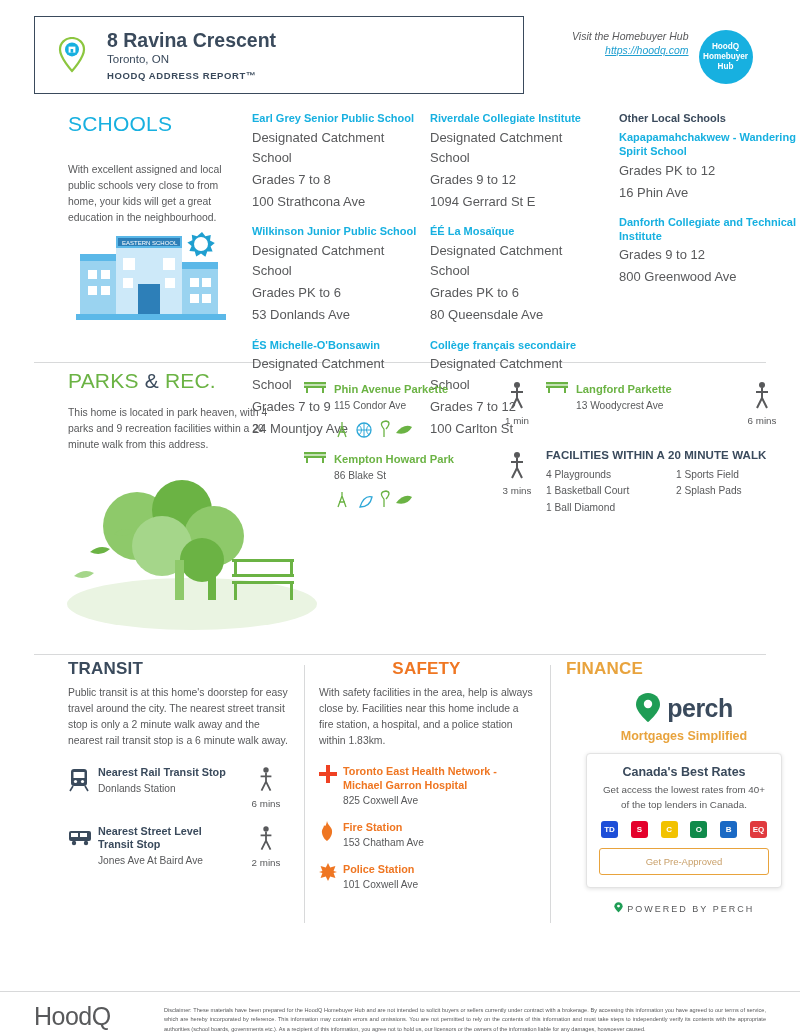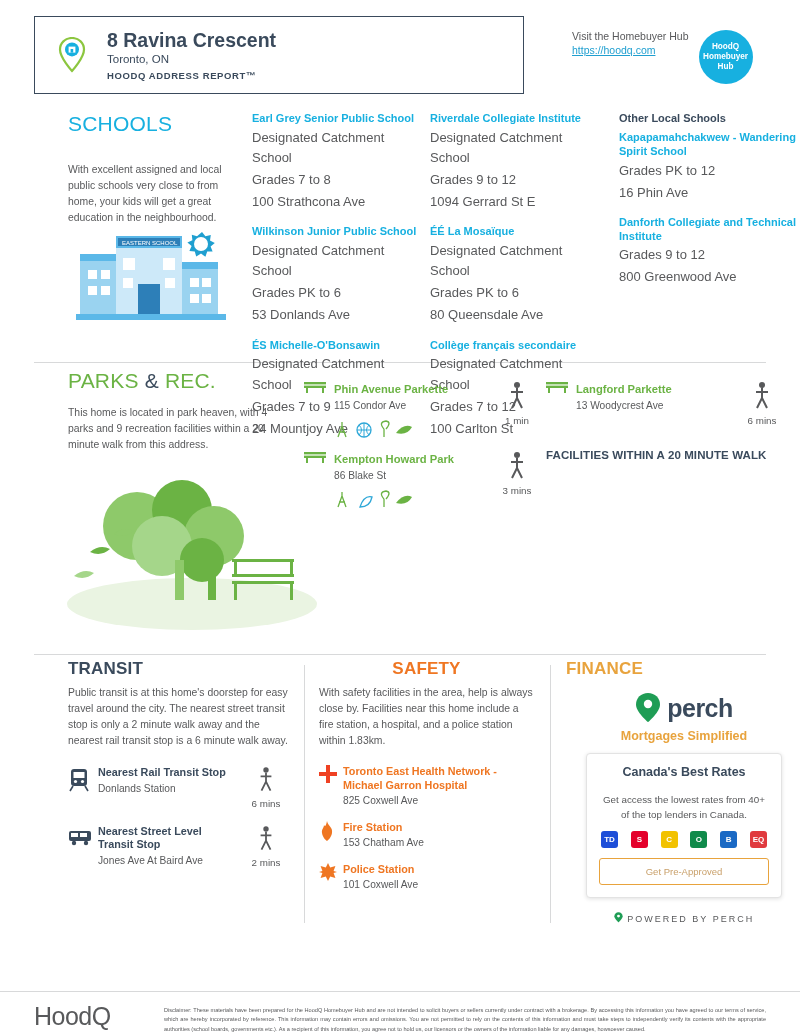--- a/index.html
+++ b/index.html
@@ -22,21 +22,21 @@
     display:flex; align-items:center;
     padding-left: 14px;
   }
   .pin-wrap { width:46px; display:flex; justify-content:center; }
   .addr-text { padding-left: 12px; }
   .addr-title { font-size: 19.5px; font-weight: bold; color:#3a4a5c; line-height:1.15; }
   .addr-city { font-size: 11.5px; color:#3a4a5c; margin-top:2px; }
   .addr-report { font-size: 9.5px; color:#3a4a5c; letter-spacing: .6px; margin-top:5px; font-weight:bold; }
 
   .hub { margin-left: 48px; padding-top: 14px; display:flex; align-items:flex-start; }
-  .hub-text { text-align:left; padding-right:10px; }
+  .hub-text { text-align:right; padding-right:10px;font-style:italic; }
   .hub-visit { font-size:10.5px; color:#58595b; }
   .hub-link { font-size:10.5px; color:#1f9fd0; text-decoration:underline; display:block; margin-top:2px;}
   .hub-circle {
     width:54px; height:54px; border-radius:50%;
     background:#17b0e0; color:#fff; font-size:8.2px; font-weight:bold;
     display:flex; flex-direction:column; align-items:center; justify-content:center;
     line-height:1.25; text-align:center;
   }
 
   
@@ -106,21 +106,21 @@
   .perch-logo { display:flex; align-items:center; justify-content:center; margin-top:14px; }
   .perch-word { font-size:25px; font-weight:bold; color:#3a4a5c; letter-spacing:-.5px; margin-left:6px;}
   .perch-tag { text-align:center; font-size:12.5px; color:#e8a33d; margin-top:6px; font-weight:bold;}
   .rate-card {
     margin: 10px auto 0 auto; width: 196px;
     border:1px solid #e3e3e3; border-radius:4px; background:#fff;
     box-shadow: 0 1px 4px rgba(0,0,0,.12);
     padding: 11px 12px 12px 12px; text-align:center;
   }
   .rate-title { font-size:12.5px; font-weight:bold; color:#3a4a5c; }
-  .rate-sub { font-size:9.8px; line-height:1.5; margin-top:14px; color:#58595b;}
+  .rate-sub { font-size:9.8px; line-height:1.5; margin-top:4px; color:#58595b;}
   .bank-row { display:flex; justify-content:space-between; margin-top:9px; padding: 0 2px;}
   .bank { width:17px; height:17px; border-radius:3px; display:flex; align-items:center; justify-content:center;
           font-size:8px; color:#fff; font-weight:bold;}
   .cta { margin-top:10px; border:1px solid #e8a33d; border-radius:3px; color:#c9a06a;
          font-size:9.5px; padding:7px 0; }
   .powered { text-align:center; font-size:9px; letter-spacing:2px; color:#58595b; margin-top:14px; }
 
   
   .footer { position:absolute; left:0; bottom:0; width:800px; border-top:1px solid #d8d9da; padding: 10px 34px 0 34px;
             display:flex; align-items:flex-start; }
@@ -353,20 +353,31 @@
     <div class="walk" style="left:460px; top:82px;">
       <svg width="20" height="28" viewBox="0 0 20 28">
           <circle cx="10" cy="4" r="3" fill="#58595b"></circle>
           <path d="M10 7 L10 17 M10 17 L5 27 M10 17 L15 27 M4 11 L16 11" stroke="#58595b" stroke-width="2" fill="none"></path>
         </svg>
       <div class="walk-time">3 mins</div>
     </div>
 
     <div style="position:absolute; left:512px; top:80px; width:250px;">
       <div class="fac-title">FACILITIES WITHIN A 20 MINUTE WALK</div>
+      <div class="fac-grid">
+        <div class="fac-c1">
+          <div>4 Playgrounds</div>
+          <div>1 Basketball Court</div>
+          <div>1 Ball Diamond</div>
+        </div>
+        <div>
+          <div>1 Sports Field</div>
+          <div>2 Splash Pads</div>
+        </div>
+      </div>
     </div>
 
     <div class="park-art">
       <svg width="260" height="170" viewBox="0 0 260 170">
         <ellipse cx="130" cy="140" rx="125" ry="26" fill="#eaf4e2"></ellipse>
         <circle cx="75" cy="62" r="34" fill="#8ec96a"></circle>
         <circle cx="120" cy="46" r="30" fill="#6bb344"></circle>
         <circle cx="152" cy="72" r="30" fill="#8ec96a"></circle>
         <circle cx="100" cy="82" r="30" fill="#a5d68a"></circle>
         <circle cx="140" cy="96" r="22" fill="#6bb344"></circle>

